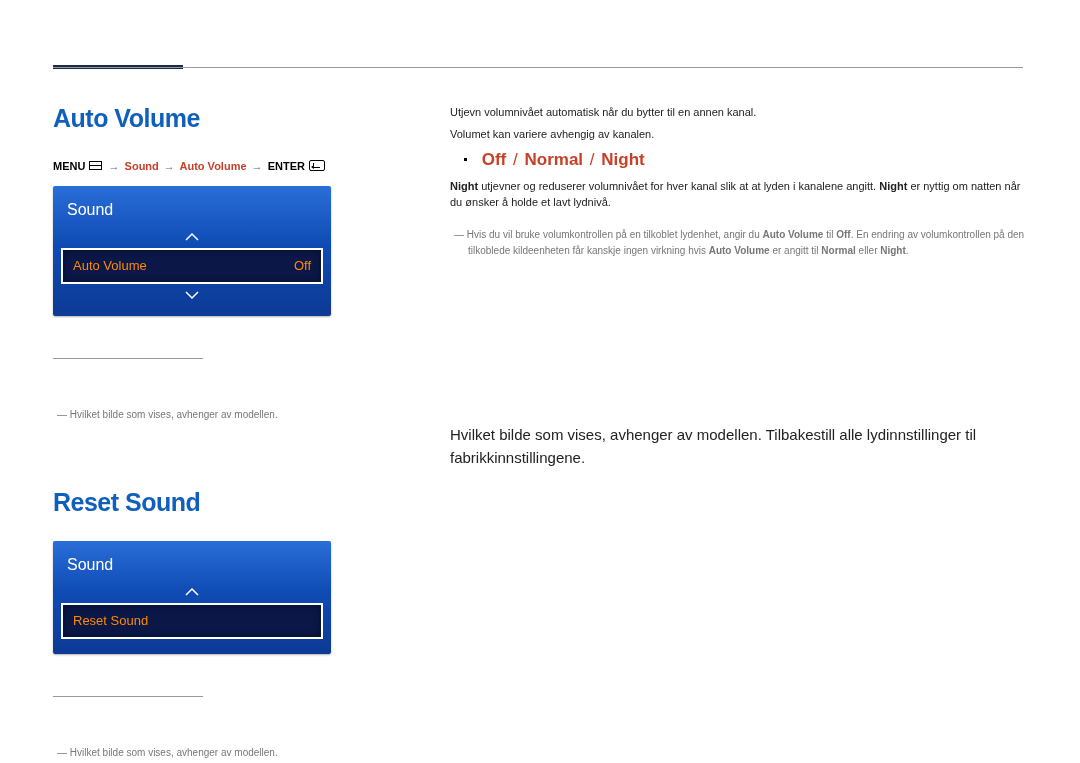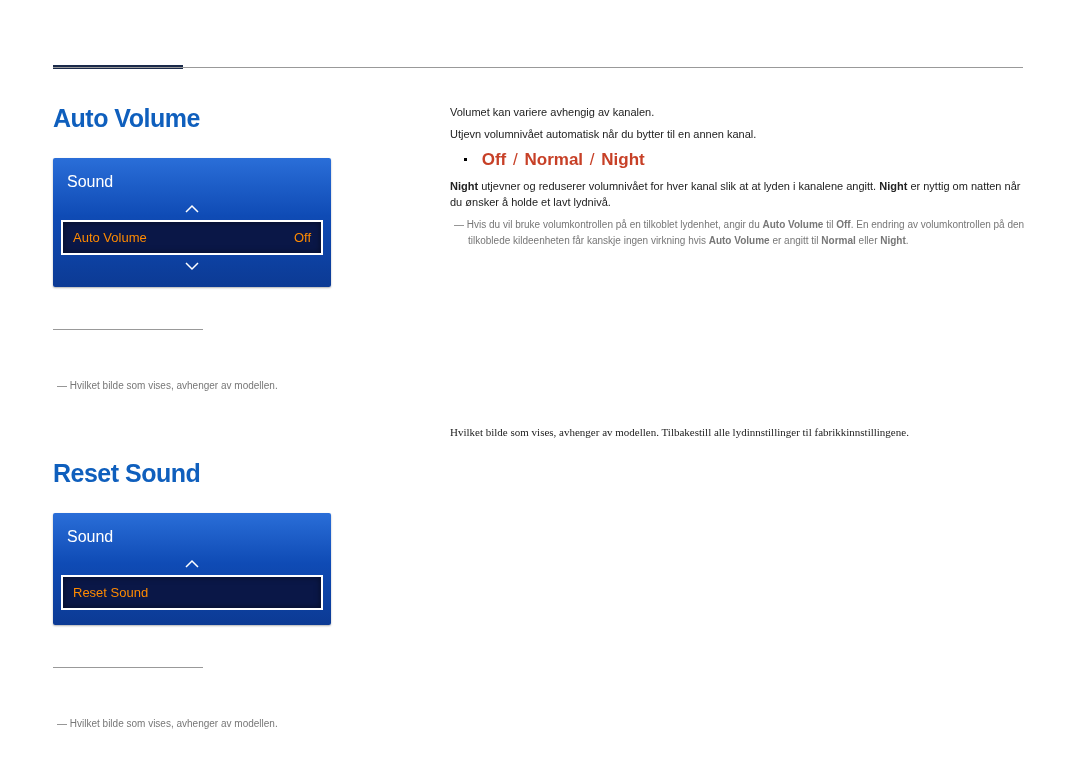--- a/index.html
+++ b/index.html
@@ -163,46 +163,56 @@
     vertical-align: middle;
     margin-right: 10px;
     margin-bottom: 2px;
   }
   .opt { color: #c74027; font-weight: 600; }
   .slash { color: #c74027; font-weight: normal; padding: 0 2px; }
   .term { font-weight: 700; }
   .note-dash {
     font-size: 10px;
     color: #777;
-    margin-top: 6px;
+    margin-top: 16px;
     padding-left: 18px;
     text-indent: -14px;
     line-height: 1.6;
   }
   .note-dash .term2 { font-weight: 700; color: #777; }
   .right-col .reset-desc {
     position: absolute;
     top: 320px;
     left: 0;
     width: 580px;
-    font-size: 11px;
+    font-size: 15px;
     color: #222;
-    font-family: Liberation Serif, serif;
   }
 </style>
 </head>
 <body>
 
 <div class="top-bar-accent"></div>
 <div class="top-bar"></div>
 
 <div class="left-col">
 
   <h1 class="section-title">Auto Volume</h1>
 
+  <div class="breadcrumb">
+    <span>MENU</span>
+    <span class="menu-icon"></span>
+    <span class="arrow">→</span>
+    <span class="crumb-accent">Sound</span>
+    <span class="arrow">→</span>
+    <span class="crumb-accent">Auto Volume</span>
+    <span class="arrow">→</span>
+    <span>ENTER</span>
+    <span class="enter-icon"></span>
+  </div>
 
   <div class="tv-panel">
     <div class="panel-title">Sound</div>
     <div class="chev">
       <svg viewBox="0 0 14 9">
           <path d="M1 8 L7 2 L13 8" stroke="#fff" stroke-width="1.5" fill="none"></path>
         </svg>
     </div>
     <div class="tv-row">
       <span>Auto Volume</span>
@@ -235,22 +245,22 @@
       <span></span>
     </div>
   </div>
 
   <hr class="footnote-rule">
   <div class="footnote">― <span>Hvilket bilde som vises, avhenger av modellen.</span></div>
 
 </div>
 
 <div class="right-col">
+  <p class="body-text">Utjevn volumnivået automatisk når du bytter til en annen kanal.</p>
   <p class="body-text">Volumet kan variere avhengig av kanalen.</p>
-  <p class="body-text">Utjevn volumnivået automatisk når du bytter til en annen kanal.</p>
 
   <div class="bullet-row">
     <span class="bullet-dot"></span>
     <span class="opt">Off</span>
     <span class="slash">/</span>
     <span class="opt">Normal</span>
     <span class="slash">/</span>
     <span class="opt">Night</span>
   </div>
 

